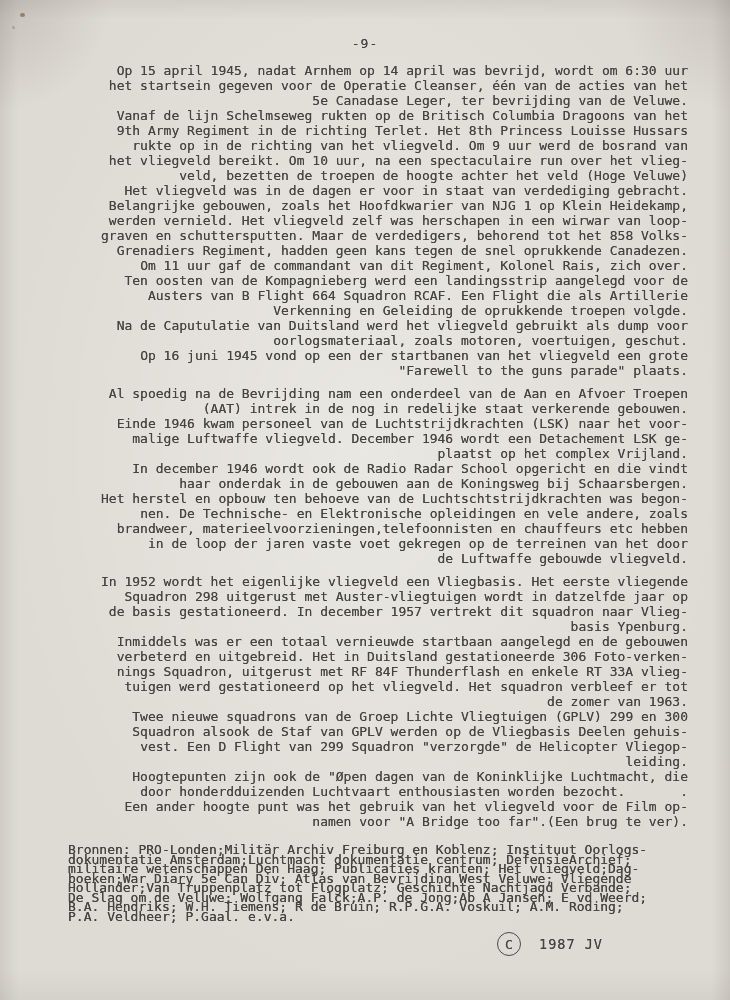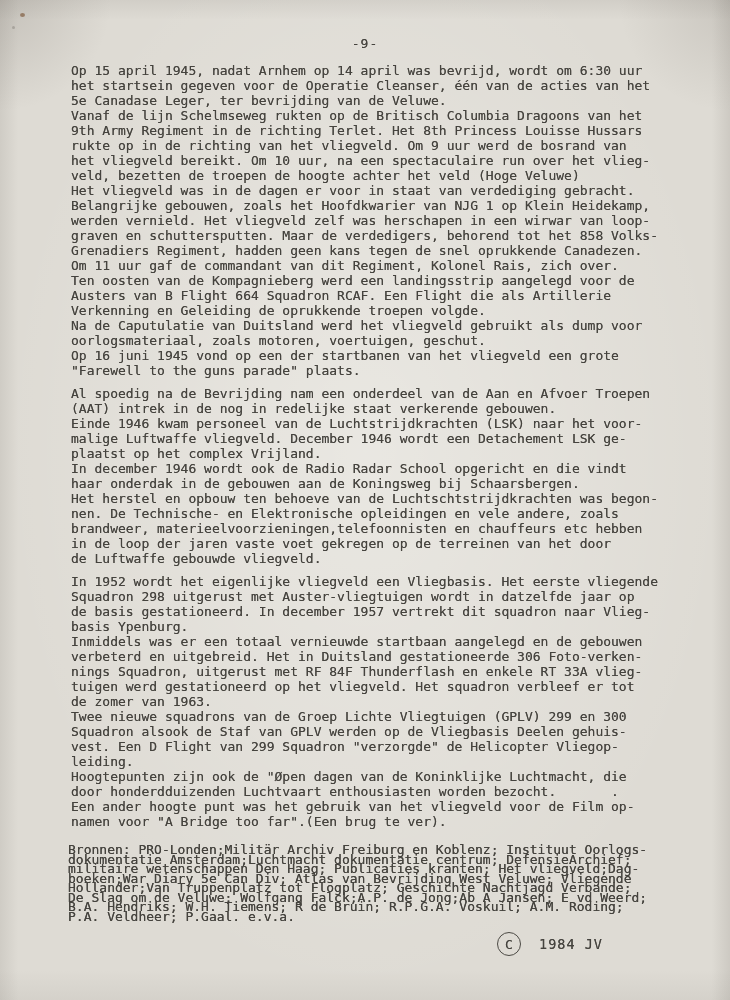--- a/index.html
+++ b/index.html
@@ -34,20 +34,21 @@
     text-shadow:0 0 0.5px rgba(69,67,62,0.8);
   }
   .content {
     position:absolute; left:68px; top:63px; width:620px;
     font-size:13px; line-height:15px;
   }
   .para {
     margin:0 0 8px 3px;
     white-space:pre;
     text-shadow:0 0 0.5px rgba(69,67,62,0.75);
+    text-align:right;
   }
   
   .sources {
     margin-top:16px;
     line-height:9.5px;
     font-size:13px;
     white-space:pre;
     text-shadow:0 0 0.6px rgba(69,67,62,0.9);
   }
   .copyright {
@@ -143,16 +144,16 @@
 Hollander;Van Truppenplatz tot Flogplatz; Geschichte Nachtjagd Verbande;
 De Slag om de Veluwe; Wolfgang Falck;A.P. de Jong;Ab A Jansen; E vd Weerd;
 B.A. Hendriks; W.H. Tiemens; R de Bruin; R.P.G.A. Voskuil; A.M. Roding;
 P.A. Veldheer; P.Gaal. e.v.a.</p>
   </div>
 
   <div class="copyright">
     <span class="copy-circle">
       <span>C</span>
     </span>
-    <span>1984 JV</span>
+    <span>1987 JV</span>
   </div>
 
 </div>
 
 </body></html>

